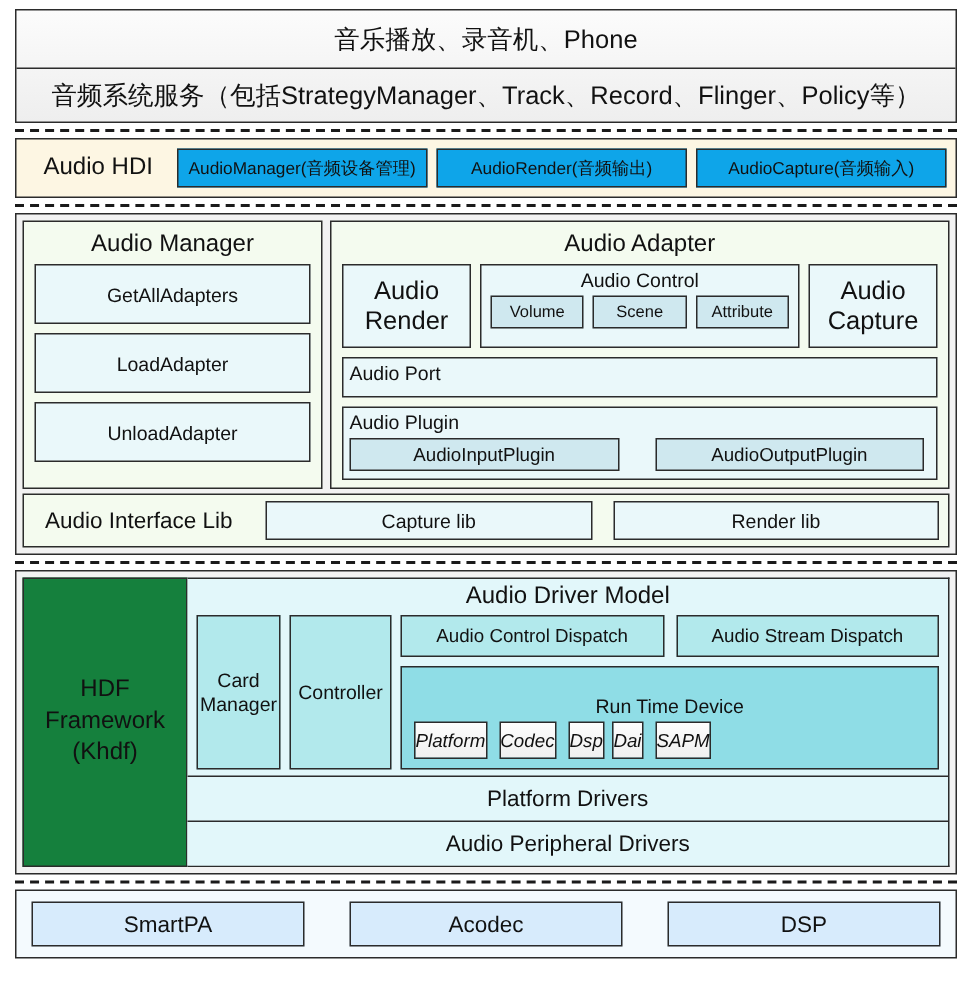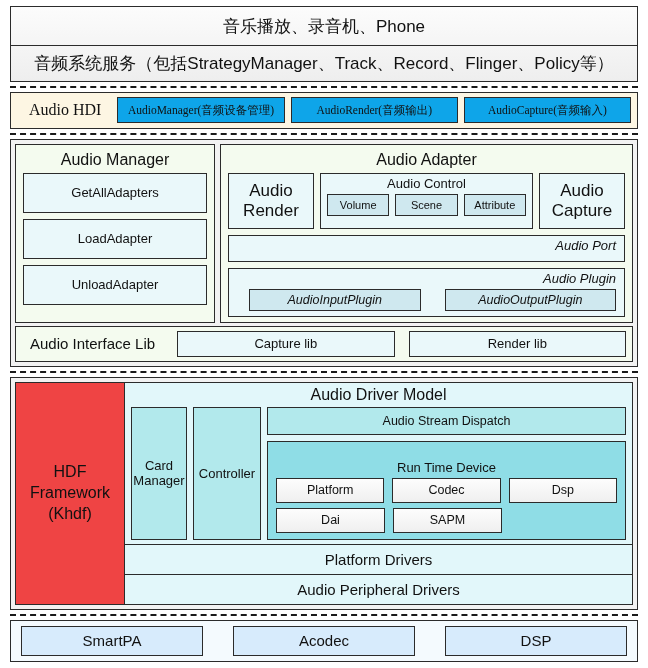--- a/index.html
+++ b/index.html
@@ -45,21 +45,20 @@
 
   
   .hdiLayer{
     border:1px solid #2b2b2b;
     background:#fdf6e3;
     box-sizing:border-box;
     height:40px;
     display:flex;align-items:center;
     padding:0 6px;
     gap:6px;
-    font-family:Liberation Serif, serif;
   }
   .hdiTitle{
     font-size:16px;
     padding:0 10px 0 12px;
     white-space:nowrap;
   }
   .hdiBox{
     background:#0ea5e9;
     border:1px solid #2b2b2b;
     height:26px;
@@ -117,22 +116,22 @@
     display:flex;flex-direction:column;align-items:center;
     padding:2px 6px 4px 6px;
   }
   .aaCtrlTitle{font-size:13px;padding-bottom:3px;}
   .aaCtrlItems{display:flex;gap:6px;width:100%;justify-content:center;}
   .aaCtrlItems .cyanDeep{flex:1;height:22px;font-size:11px;}
 
   .aaSub{
     margin-top:6px;
     background:#eaf8fa;border:1px solid #2b2b2b;box-sizing:border-box;
-    padding:2px 8px 5px 20px;
-    display:flex;flex-direction:column;align-items:flex-end;font-style:italic;
+    padding:2px 8px 5px 4px;
+    display:flex;flex-direction:column;align-items:flex-start;
   }
   .aaSubTitle{font-size:13px;padding-bottom:3px;}
   .aaSubItems{display:flex;gap:24px;width:100%;justify-content:center;}
   .aaSubItems .cyanDeep{flex:1;height:22px;font-size:12.5px;}
 
   .libRow{
     border:1px solid #2b2b2b;
     background:#f4fbef;
     box-sizing:border-box;
     height:36px;
@@ -145,21 +144,21 @@
   
   .drvLayer{
     border:1px solid #2b2b2b;
     background:#f2f2f2;
     box-sizing:border-box;
     padding:4px;
     display:flex;
   }
   .hdfBox{
     width:110px;
-    background:#ef4444;
+    background:#15803d;
     border:1px solid #2b2b2b;
     box-sizing:border-box;
     display:flex;align-items:center;justify-content:center;
     text-align:center;font-size:16px;line-height:1.3;
   }
   .drvRight{
     flex:1;
     background:#e2f7fa;
     border:1px solid #2b2b2b;border-left:none;
     box-sizing:border-box;
@@ -182,21 +181,21 @@
   .dispBox{
     flex:1;background:#b2e9ec;border:1px solid #2b2b2b;box-sizing:border-box;
     display:flex;align-items:center;justify-content:center;font-size:12.5px;
   }
   .rtd{
     flex:1;background:#8fdde6;border:1px solid #2b2b2b;box-sizing:border-box;
     display:flex;flex-direction:column;align-items:center;
     padding:1px 8px 6px 8px;
   }
   .rtdTitle{font-size:13px;padding:17px 0 3px 0;}
-  .rtdGrid{width:100%;display:flex;flex-direction:column;gap:5px;}
+  .rtdGrid{width:100%;display:flex;flex-direction:row;gap:5px;font-style:italic;}
   .rtdLine{display:flex;gap:8px;}
   .rtdBox{
     flex:1;background:linear-gradient(180deg,#fdfdfd,#efefef);
     border:1px solid #2b2b2b;box-sizing:border-box;height:25px;
     display:flex;align-items:center;justify-content:center;font-size:12.5px;
   }
   .rtdLine.two .spacerbox{flex:1;visibility:hidden;}
   .periRow{
     background:#e2f7fa;border-top:1px solid #2b2b2b;
     box-sizing:border-box;height:30px;
@@ -309,20 +308,21 @@
           <span>
             <span>Card</span><br>
             <span>Manager</span>
           </span>
         </div>
 
         <div class="ctrlBox">Controller</div>
 
         <div class="dispCol">
           <div class="dispRow">
+            <div class="dispBox">Audio Control Dispatch</div>
             <div class="dispBox">Audio Stream Dispatch</div>
           </div>
 
           <div class="rtd">
             <div class="rtdTitle">Run Time Device</div>
             <div class="rtdGrid">
               <div class="rtdLine">
                 <div class="rtdBox">Platform</div>
                 <div class="rtdBox">Codec</div>
                 <div class="rtdBox">Dsp</div>

